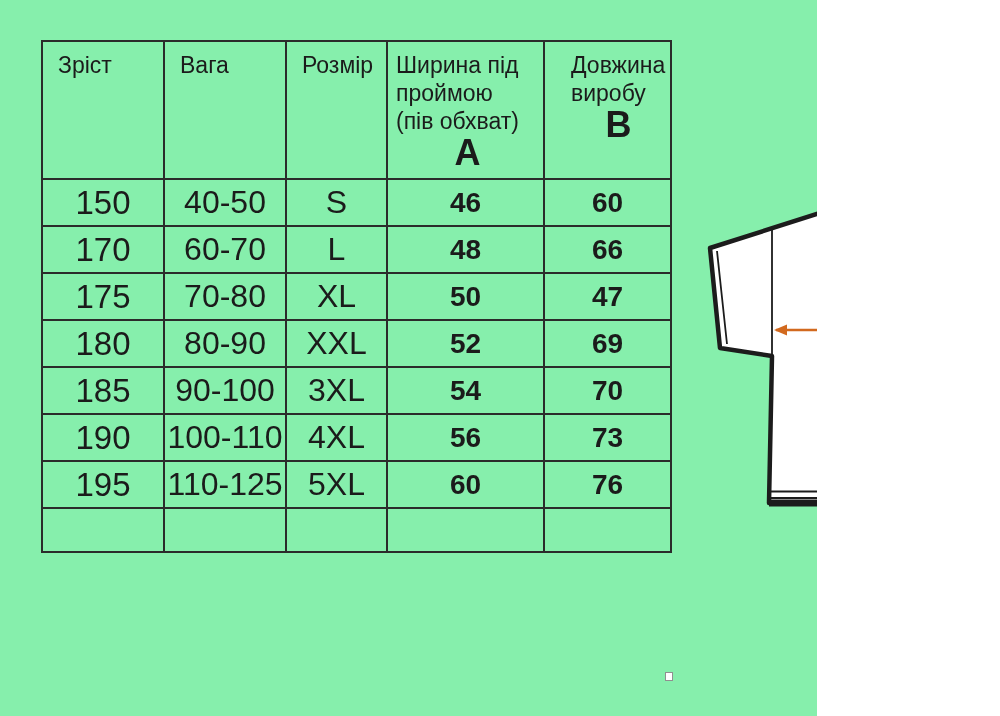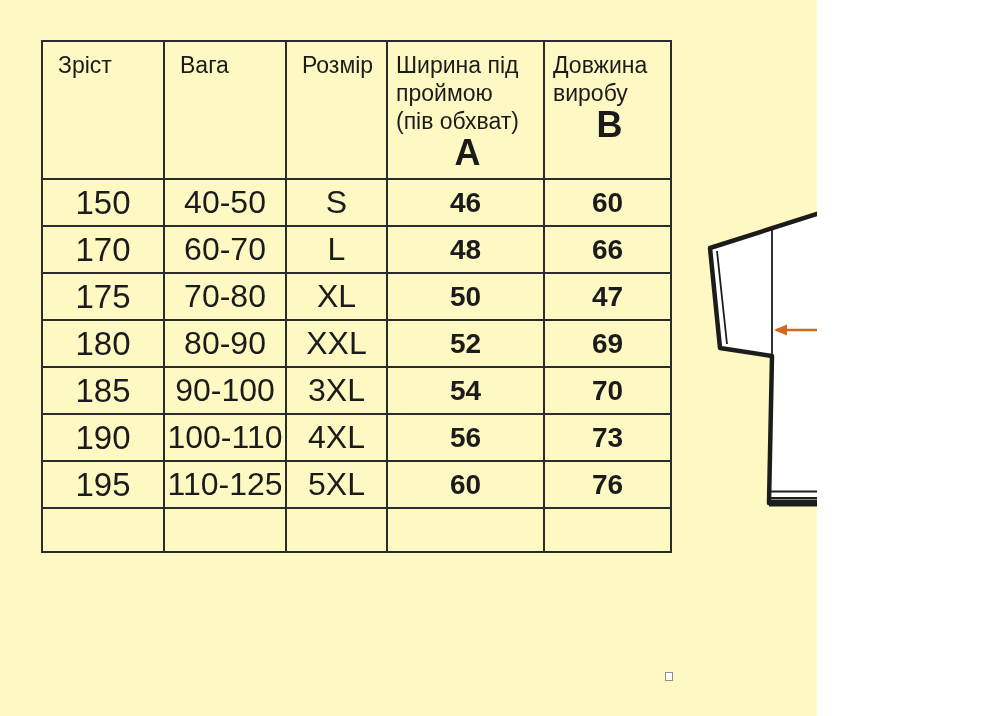--- a/index.html
+++ b/index.html
@@ -4,21 +4,21 @@
 <style>
   html,body{margin:0;padding:0;}
   body{
     font-family:"Liberation Sans","DejaVu Sans",sans-serif;
     background:#ffffff;
   }
   .page{
     position:relative;
     width:817px;
     height:716px;
-    background:#fef9c3;
+    background:#86efac;
     overflow:hidden;
   }
 
   
   table.size-table{
     position:absolute;
     left:41px;
     top:40px;
     width:629px;
     border-collapse:collapse;
@@ -44,21 +44,21 @@
   }
   .th-pad{padding:9px 4px 0 15px;display:block;}
   .th-flex{
     display:flex;
     flex-direction:column;
     justify-content:space-between;
     height:100%;
     box-sizing:border-box;
     padding:9px 4px 1px 8px;
   }
-  .th-flex.pad-l{padding-left:8px;}
+  .th-flex.pad-l{padding-left:26px;}
   .th-label{white-space:pre-line;}
   .th-letter{
     display:block;
     text-align:center;
     font-size:36px;
     font-weight:700;
     line-height:1.0;
     padding-bottom:2px;
   }
 

